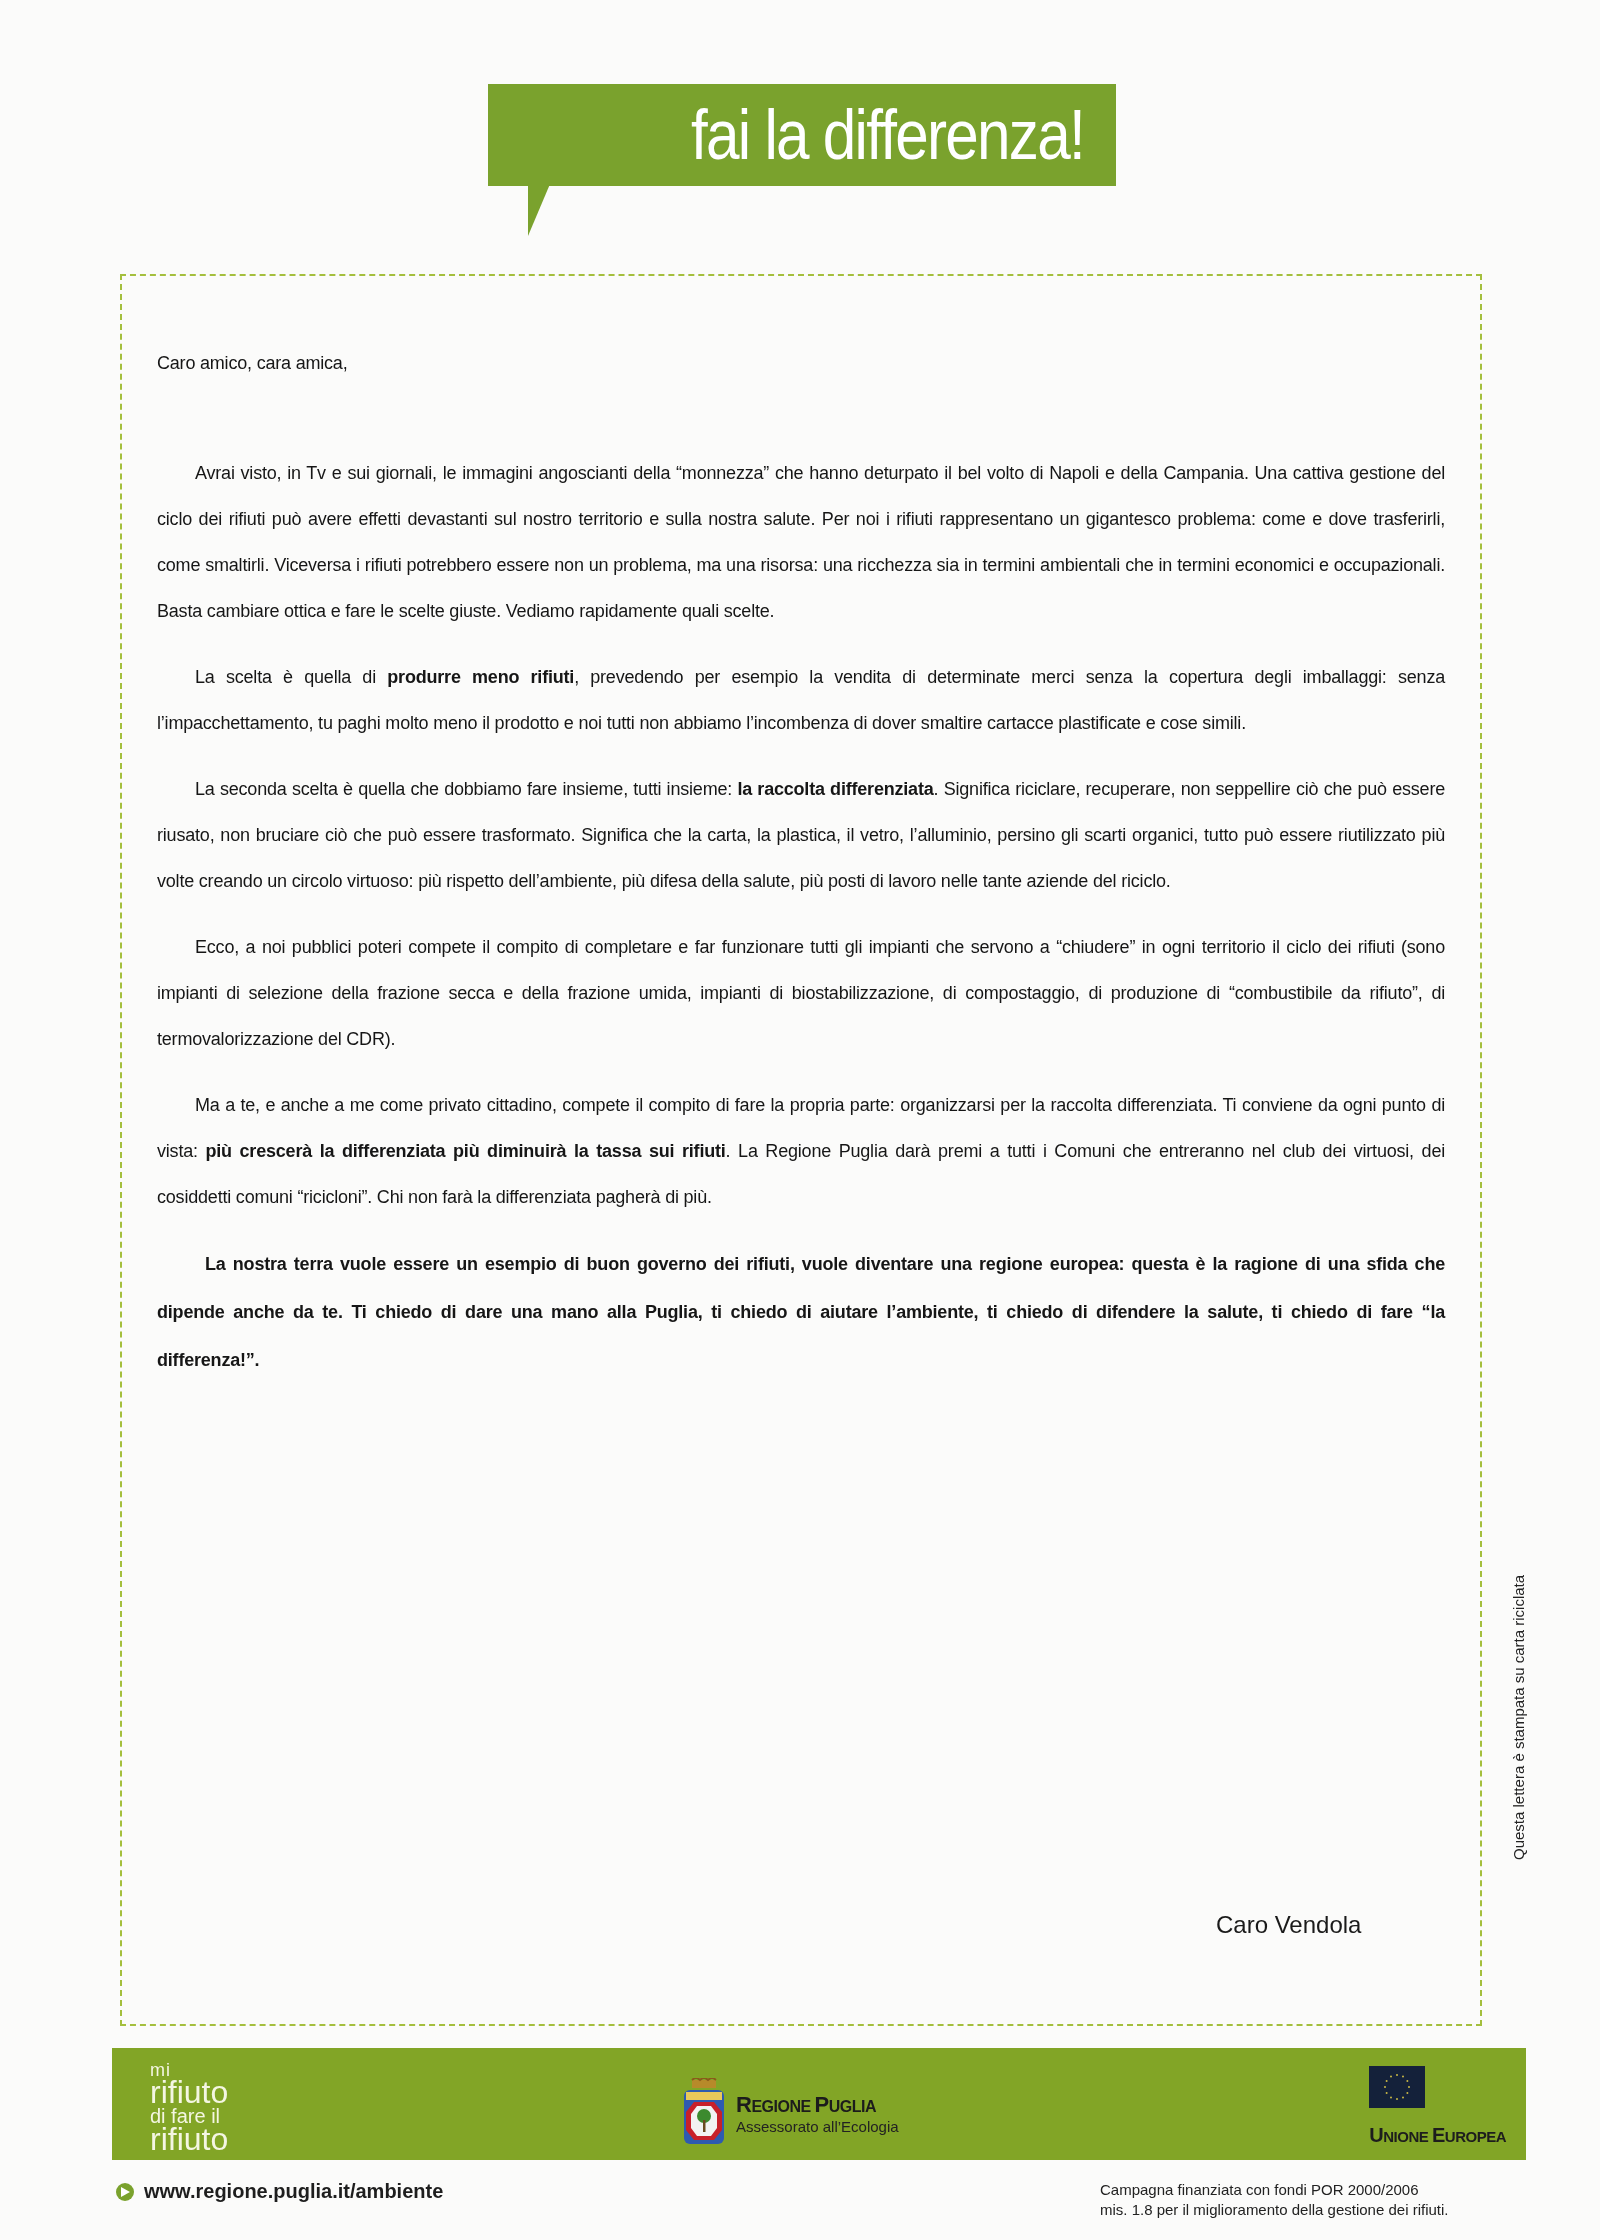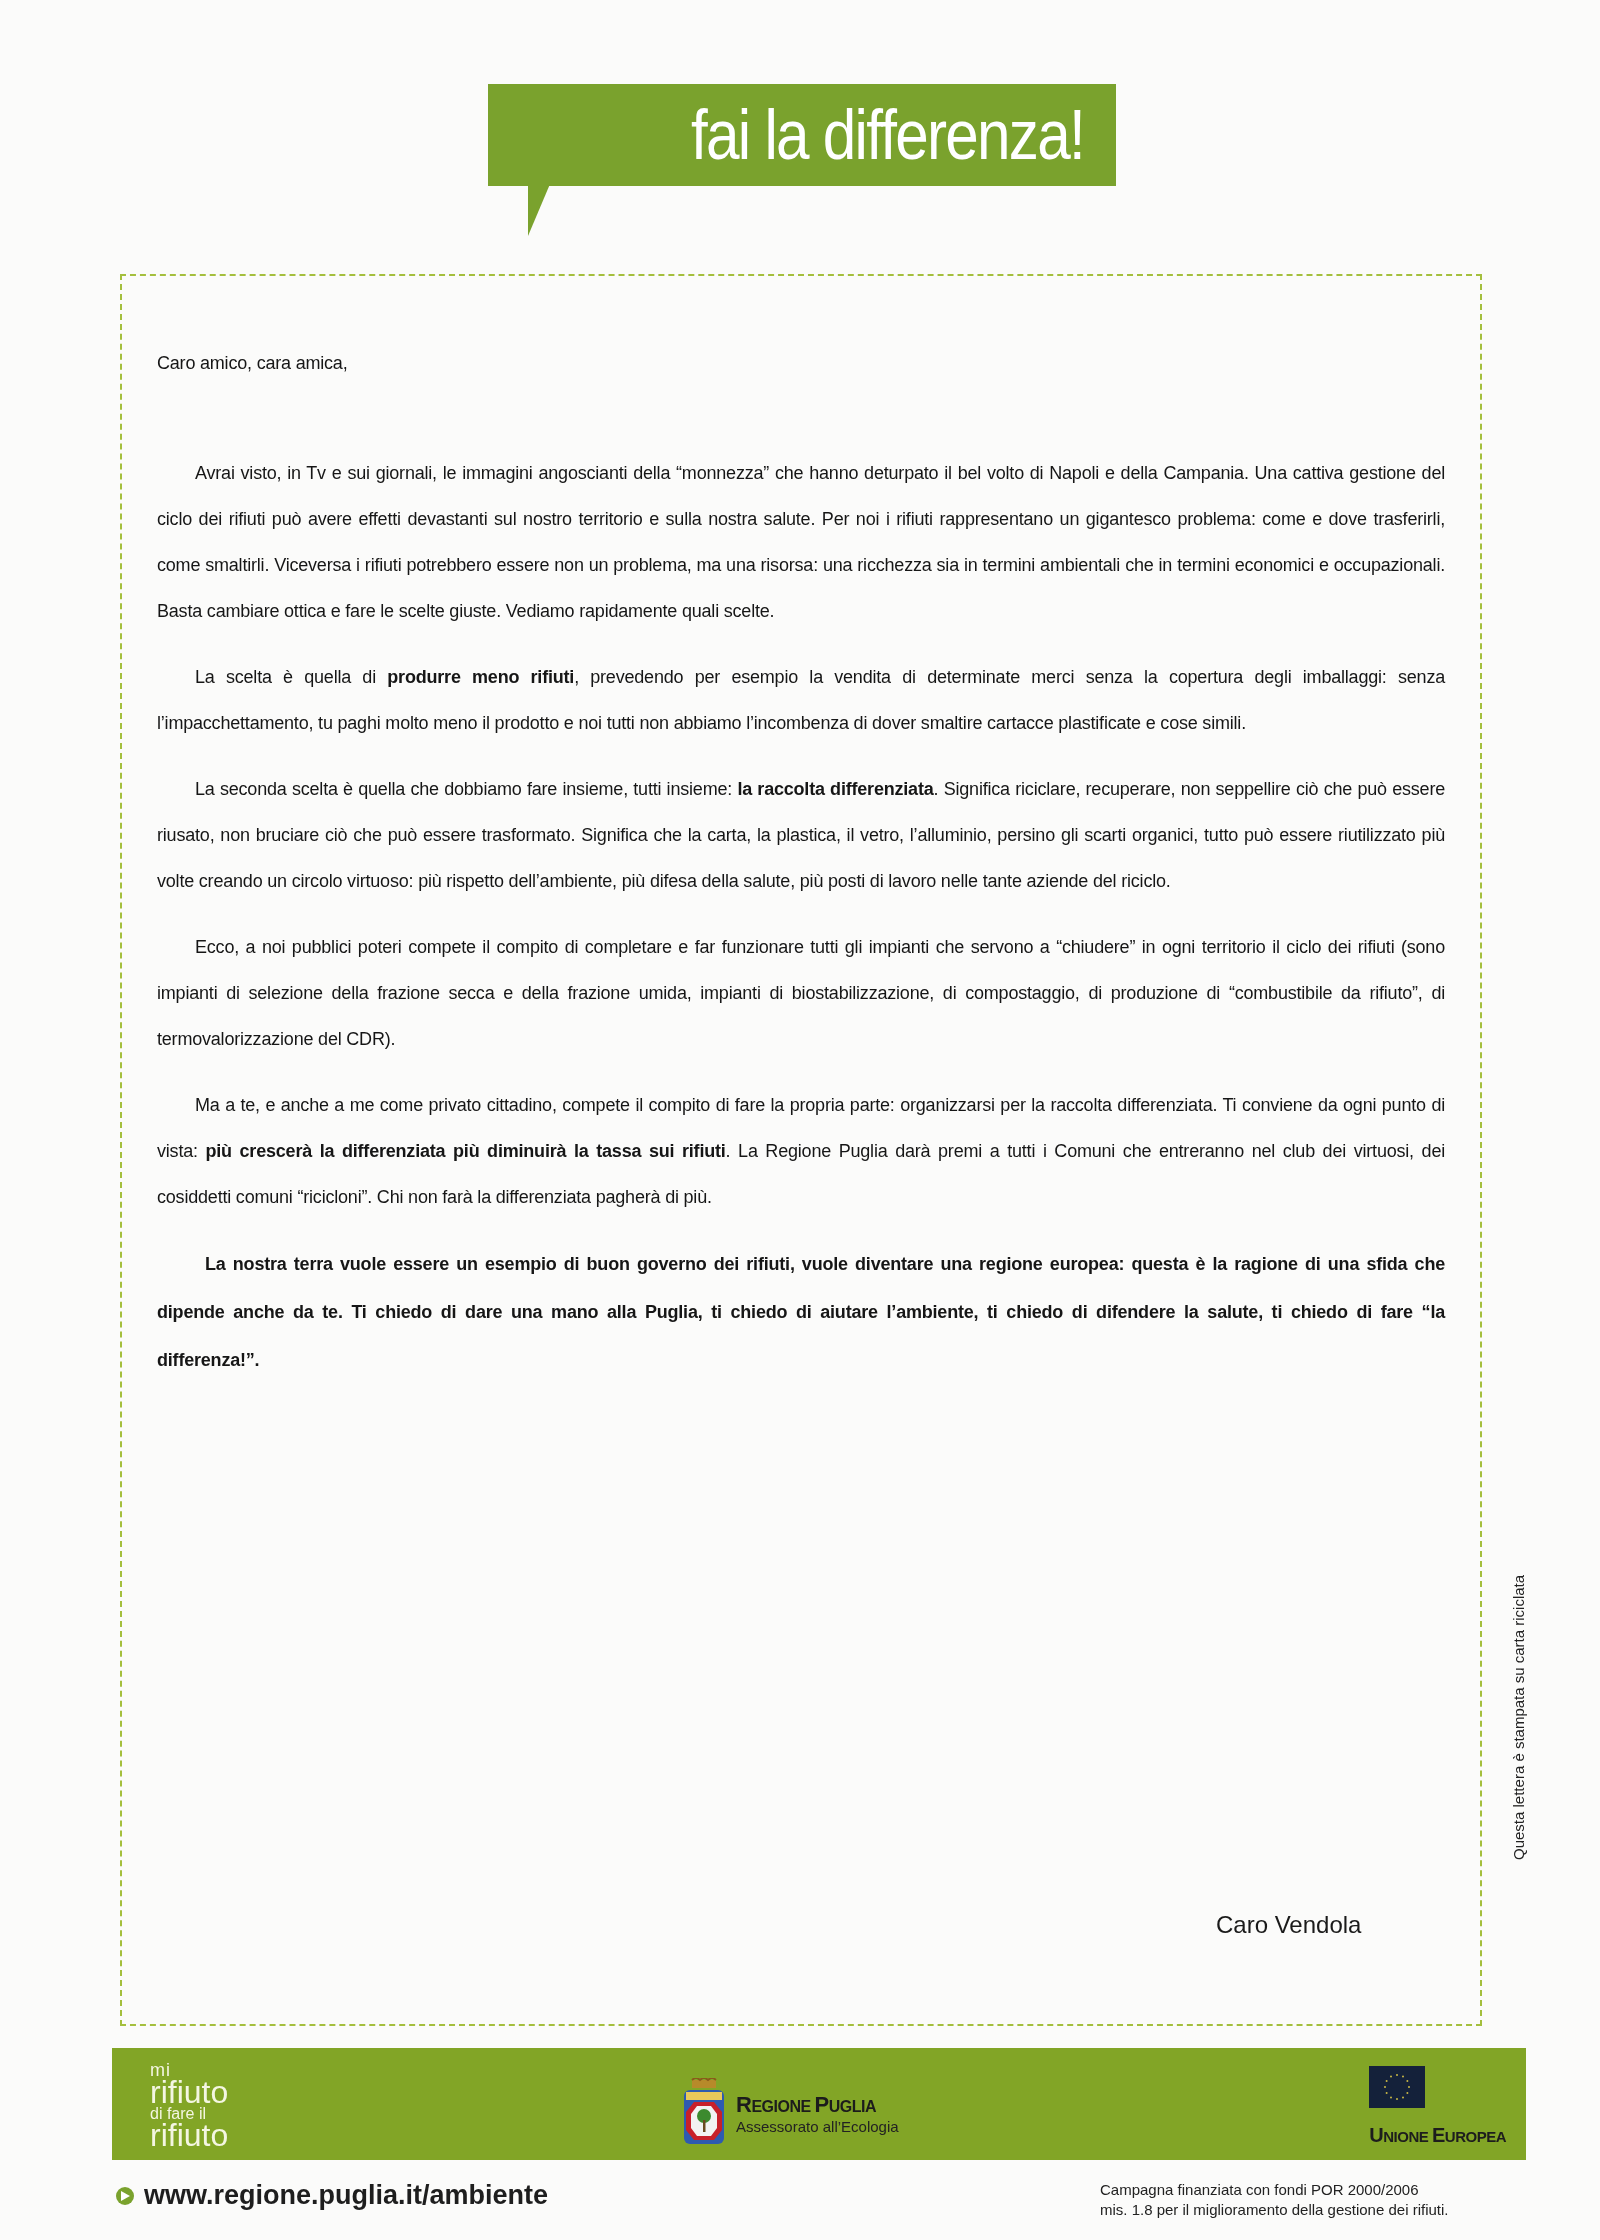--- a/index.html
+++ b/index.html
@@ -46,37 +46,37 @@
     .vertical-note span { display: block; width: 300px; }
     .footer-band {
       position: absolute; left: 112px; top: 2048px; width: 1370px; height: 112px;
       background: #82a526; display: flex; align-items: center; padding-left: 44px;
     }
     .slogan {
       position: absolute; left: 38px; top: 14px; color: #f4f6e2; line-height: 0.9;
     }
     .slogan .s1 { font-size: 18px; letter-spacing: 1px; }
     .slogan .s2 { font-size: 32px; }
-    .slogan .s3 { font-size: 16px; }
+    .slogan .s3 { font-size: 20px; }
     .region {
       position: absolute; left: 568px; top: 30px; display: flex; align-items: center; gap: 8px;
     }
     .crest { width: 48px; height: 70px; position: relative; }
     .region-text .name { font-size: 22px; font-weight: bold; color: #1c1c1c; letter-spacing: -0.5px; }
     .region-text .name .sc { font-size: 16px; }
     .region-text .sub { font-size: 15px; color: #222; }
     .eu {
       position: absolute; right: 20px; top: 18px; text-align: left;
     }
     .eu-flag { width: 56px; height: 42px; background: #14213a; margin: 0 auto 12px auto; position: relative; }
     .eu-name { font-size: 20px; font-weight: bold; color: #1d1d1d; letter-spacing: -0.5px; }
     .eu-name .sc { font-size: 15px; }
     .website {
       position: absolute; left: 116px; top: 2180px; display: flex; align-items: center; gap: 10px;
-      font-size: 27px; font-weight: bold; color: #1e1e1e;
+      font-size: 20px; font-weight: bold; color: #1e1e1e;
     }
     .arrow-icon {
       width: 18px; height: 18px; border-radius: 50%; background: #7aa22d; position: relative;
     }
     .arrow-icon::after {
       content: ""; position: absolute; left: 5px; top: 4px; border-left: 9px solid #fff;
       border-top: 5px solid transparent; border-bottom: 5px solid transparent;
     }
     .funding {
       position: absolute; left: 1100px; top: 2180px; font-size: 15px; line-height: 20px; color: #222;

